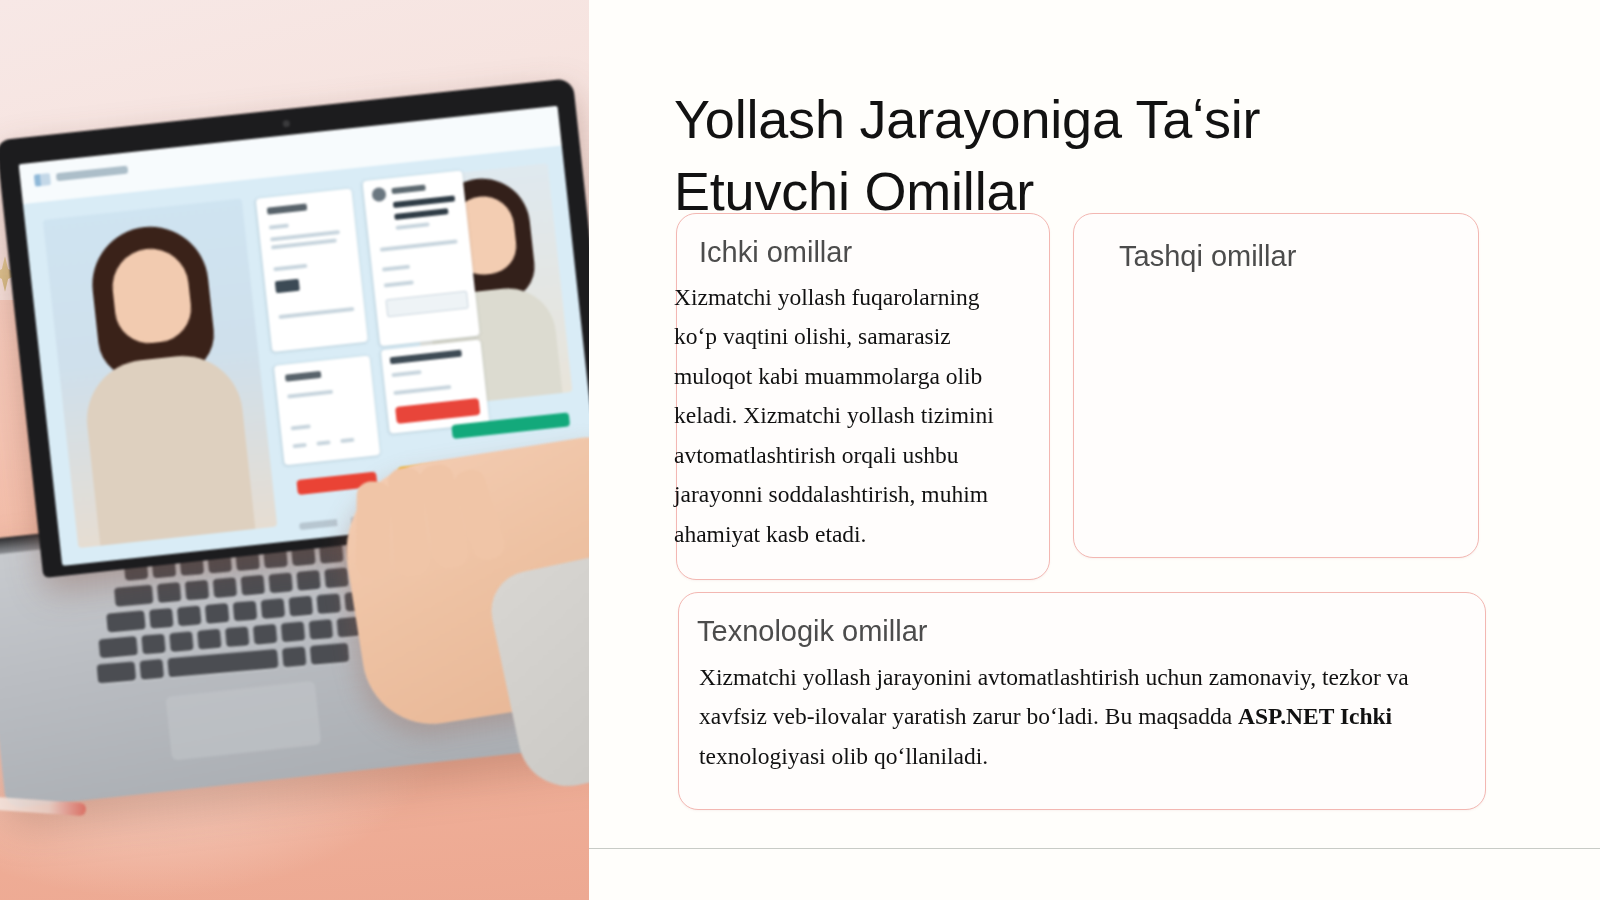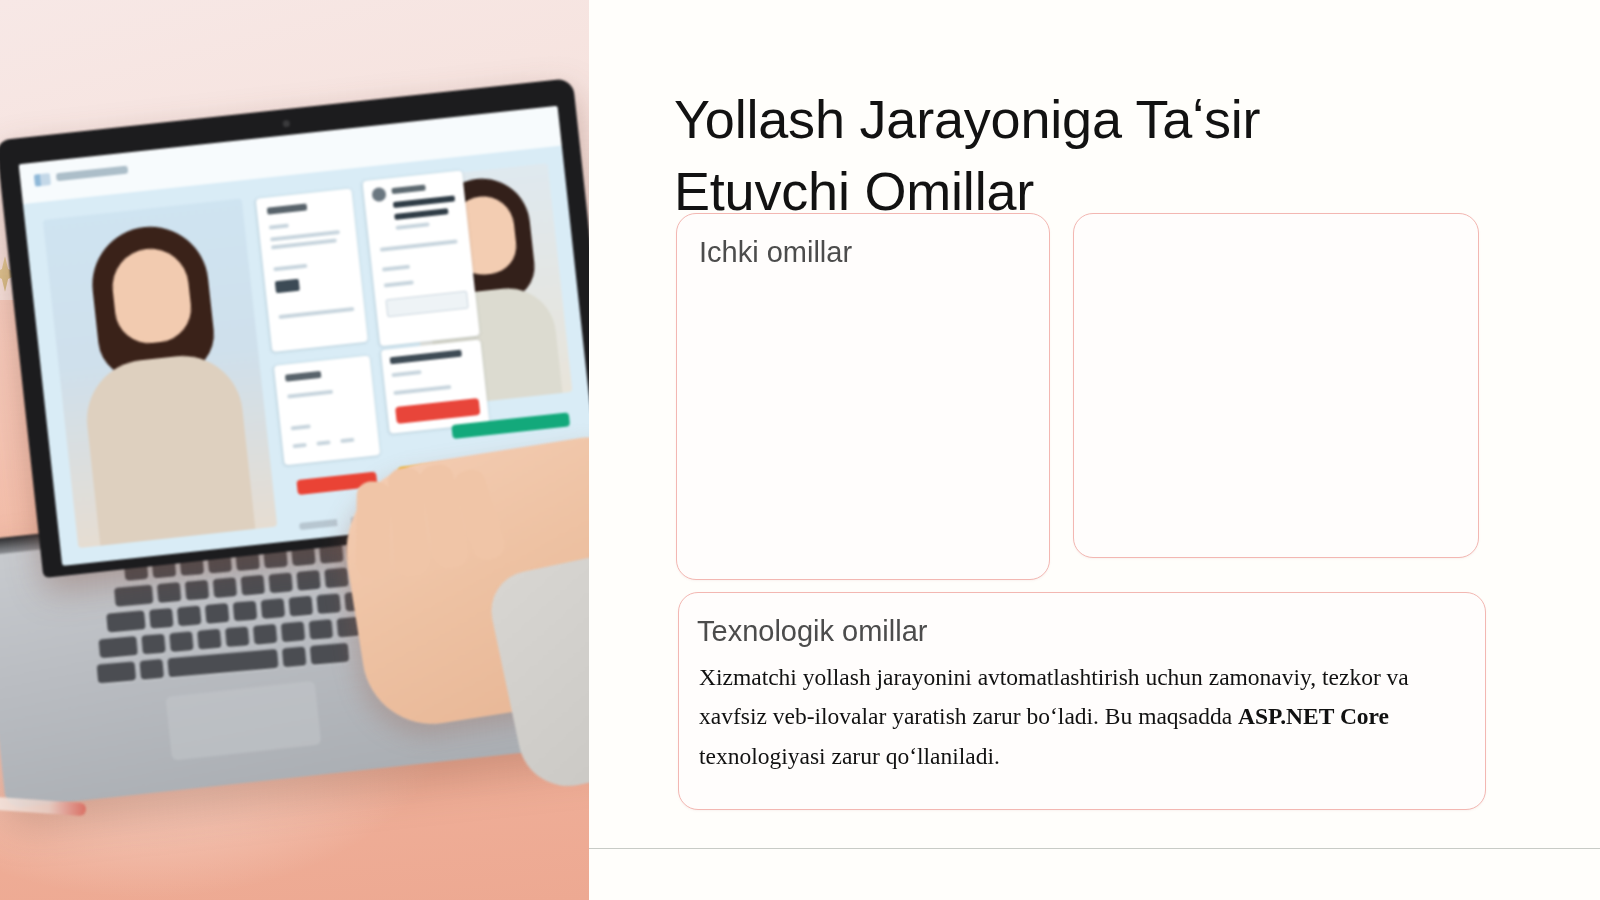--- a/index.html
+++ b/index.html
@@ -333,22 +333,24 @@
     <div class="sleeve blur"></div>
     <div class="pen blur"></div>
   </div>
 
   <div class="content">
 
     <h1 class="page-title">Yollash Jarayoniga Taʻsir Etuvchi Omillar</h1>
 
     <div class="card" id="card-inner"></div>
     <div class="card-title" id="inner-title">Ichki omillar</div>
+    <div class="card-body" id="inner-body">Xizmatchi yollash fuqarolarning koʻp vaqtini olishi, samarasiz muloqot kabi muammolarga olib keladi. Xizmatchi yollash tizimini avtomatlashtirish orqali ushbu jarayonni soddalashtirish, muhim ahamiyat kasb etadi.</div>
 
     <div class="card" id="card-outer"></div>
+    <div class="card-title" id="outer-title">Tashqi omillar</div>
 
     <div class="card" id="card-tech"></div>
     <div class="card-title" id="tech-title">Texnologik omillar</div>
-    <div class="card-body" id="tech-body"><span>Xizmatchi yollash jarayonini avtomatlashtirish uchun zamonaviy, tezkor va xavfsiz veb-ilovalar yaratish zarur boʻladi. Bu maqsadda </span><b>ASP.NET Core</b><span> texnologiyasi zarur qoʻllaniladi.</span></div>
+    <div class="card-body" id="tech-body"><span>Xizmatchi yollash jarayonini avtomatlashtirish uchun zamonaviy, tezkor va xavfsiz veb-ilovalar yaratish zarur boʻladi. Bu maqsadda </span><b>ASP.NET Ichki</b><span> texnologiyasi olib qoʻllaniladi.</span></div>
 
     <div class="bottom-rule"></div>
   </div>
 </div>
 
 </body></html>

